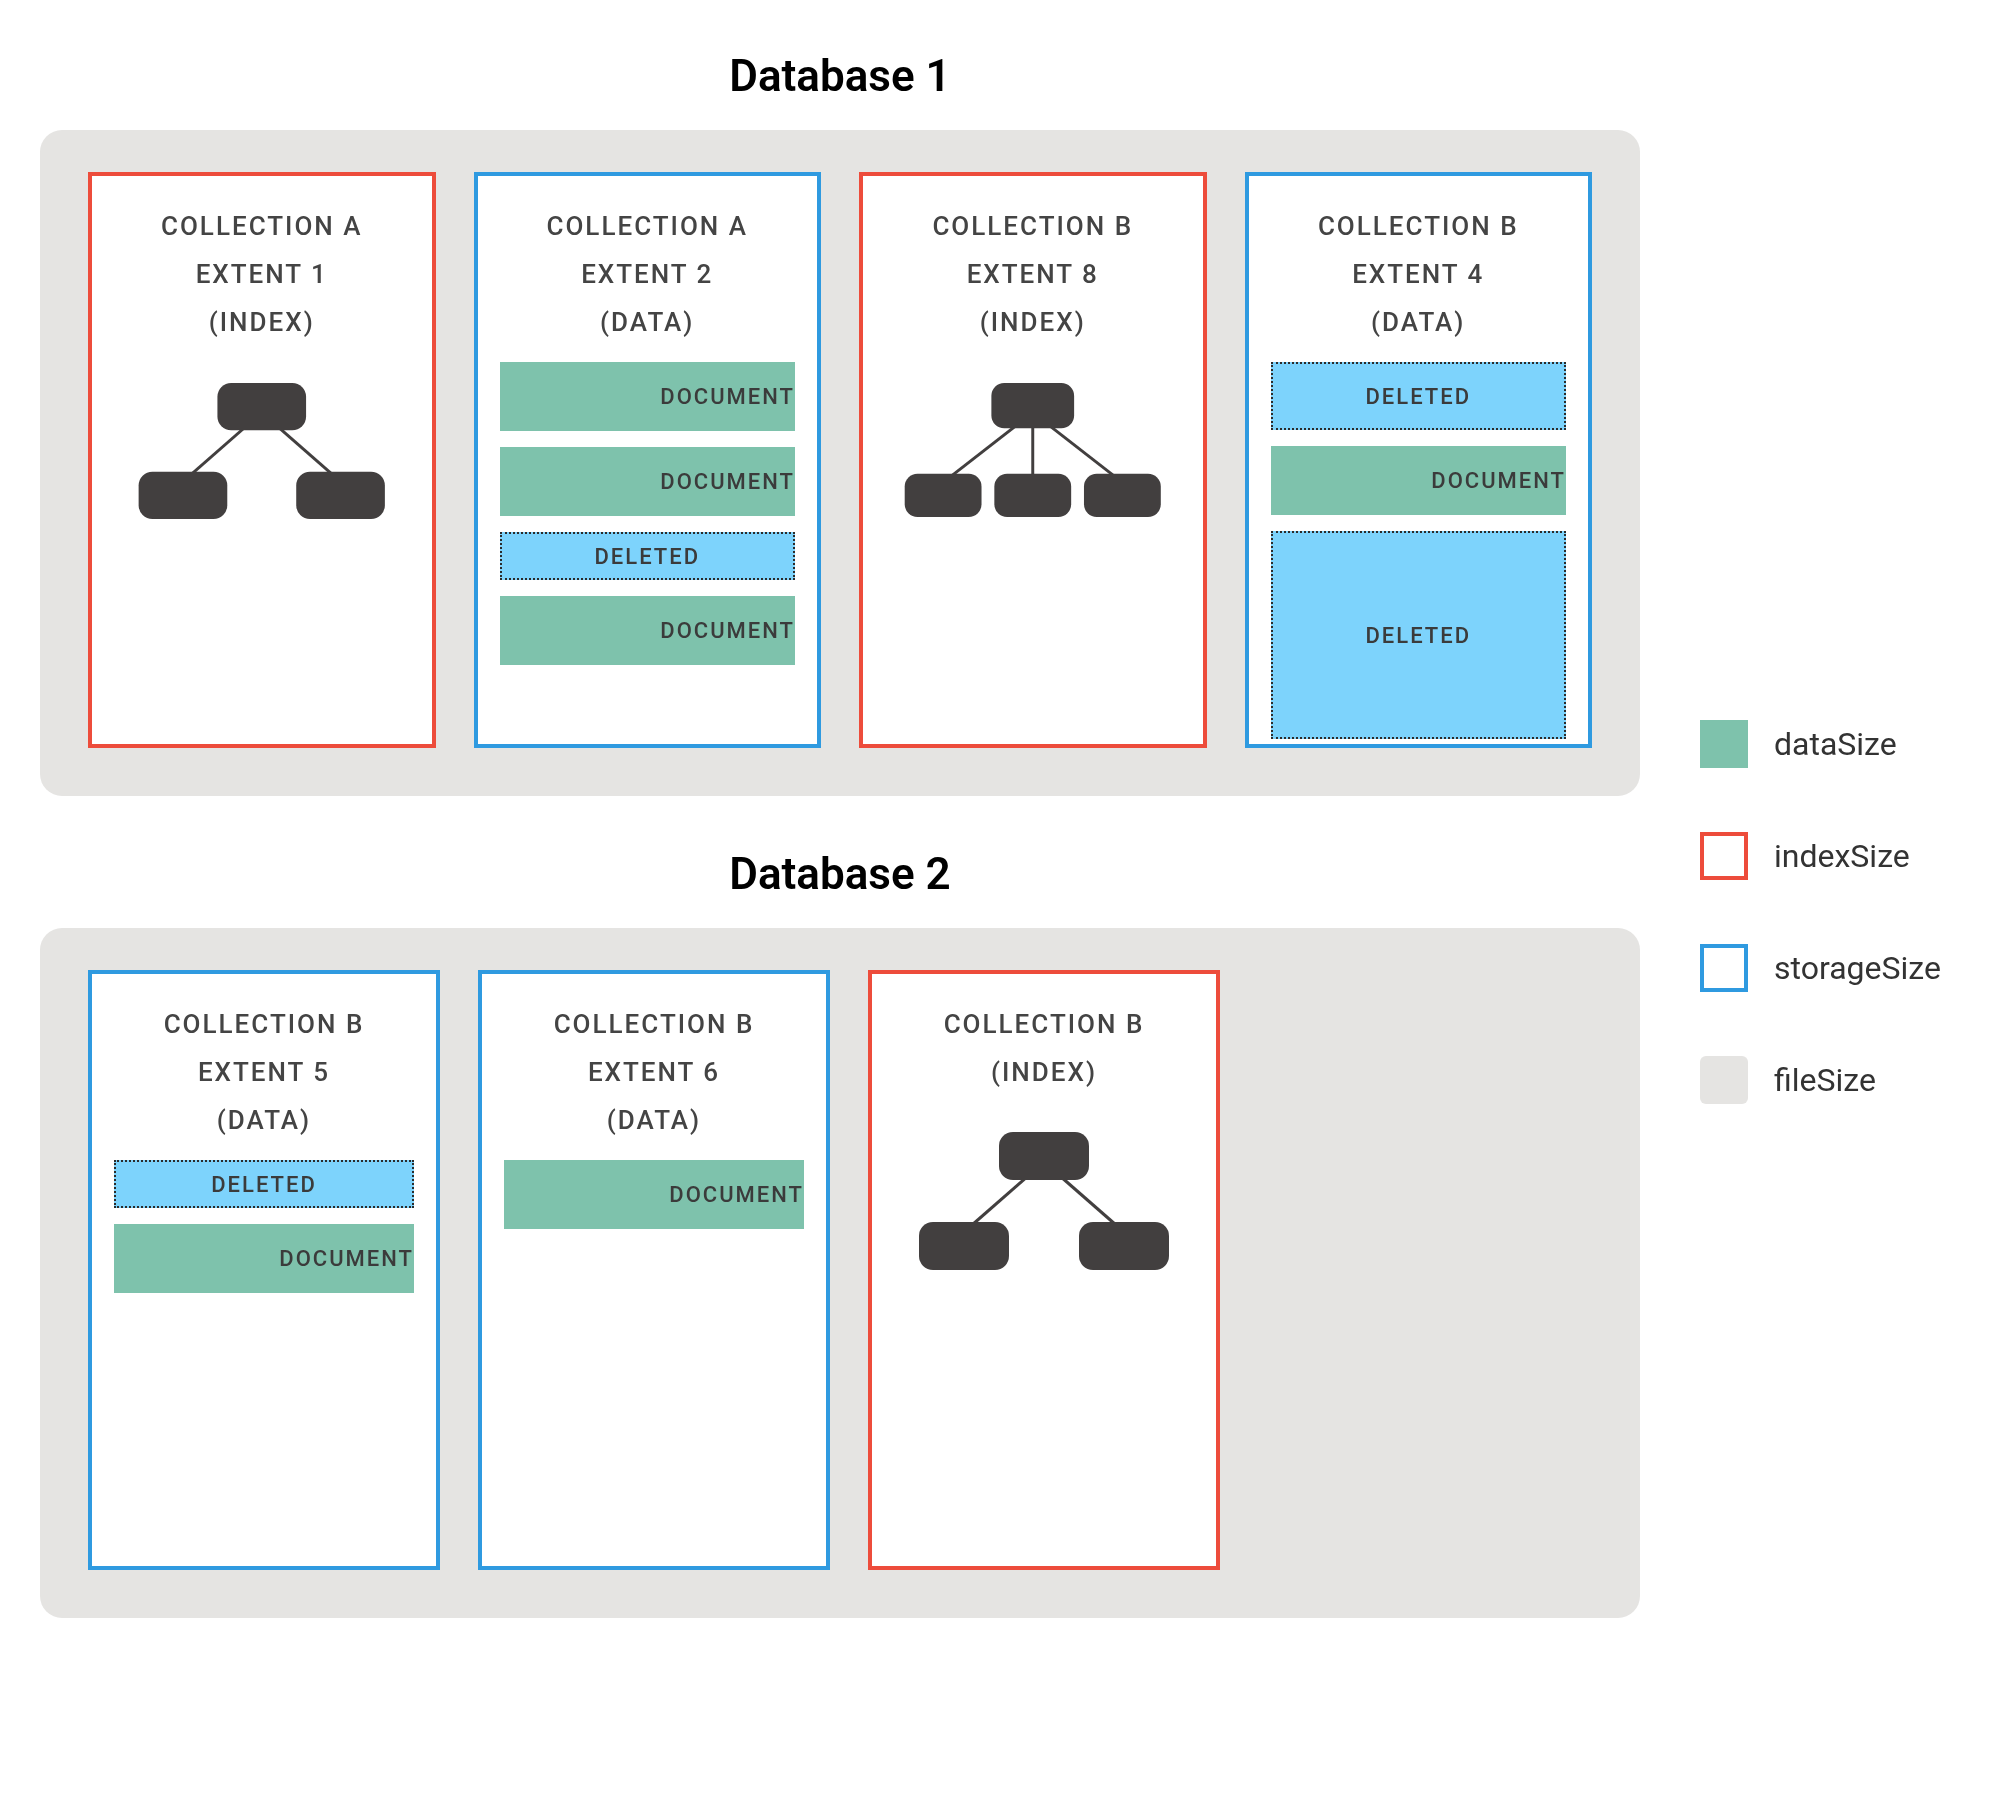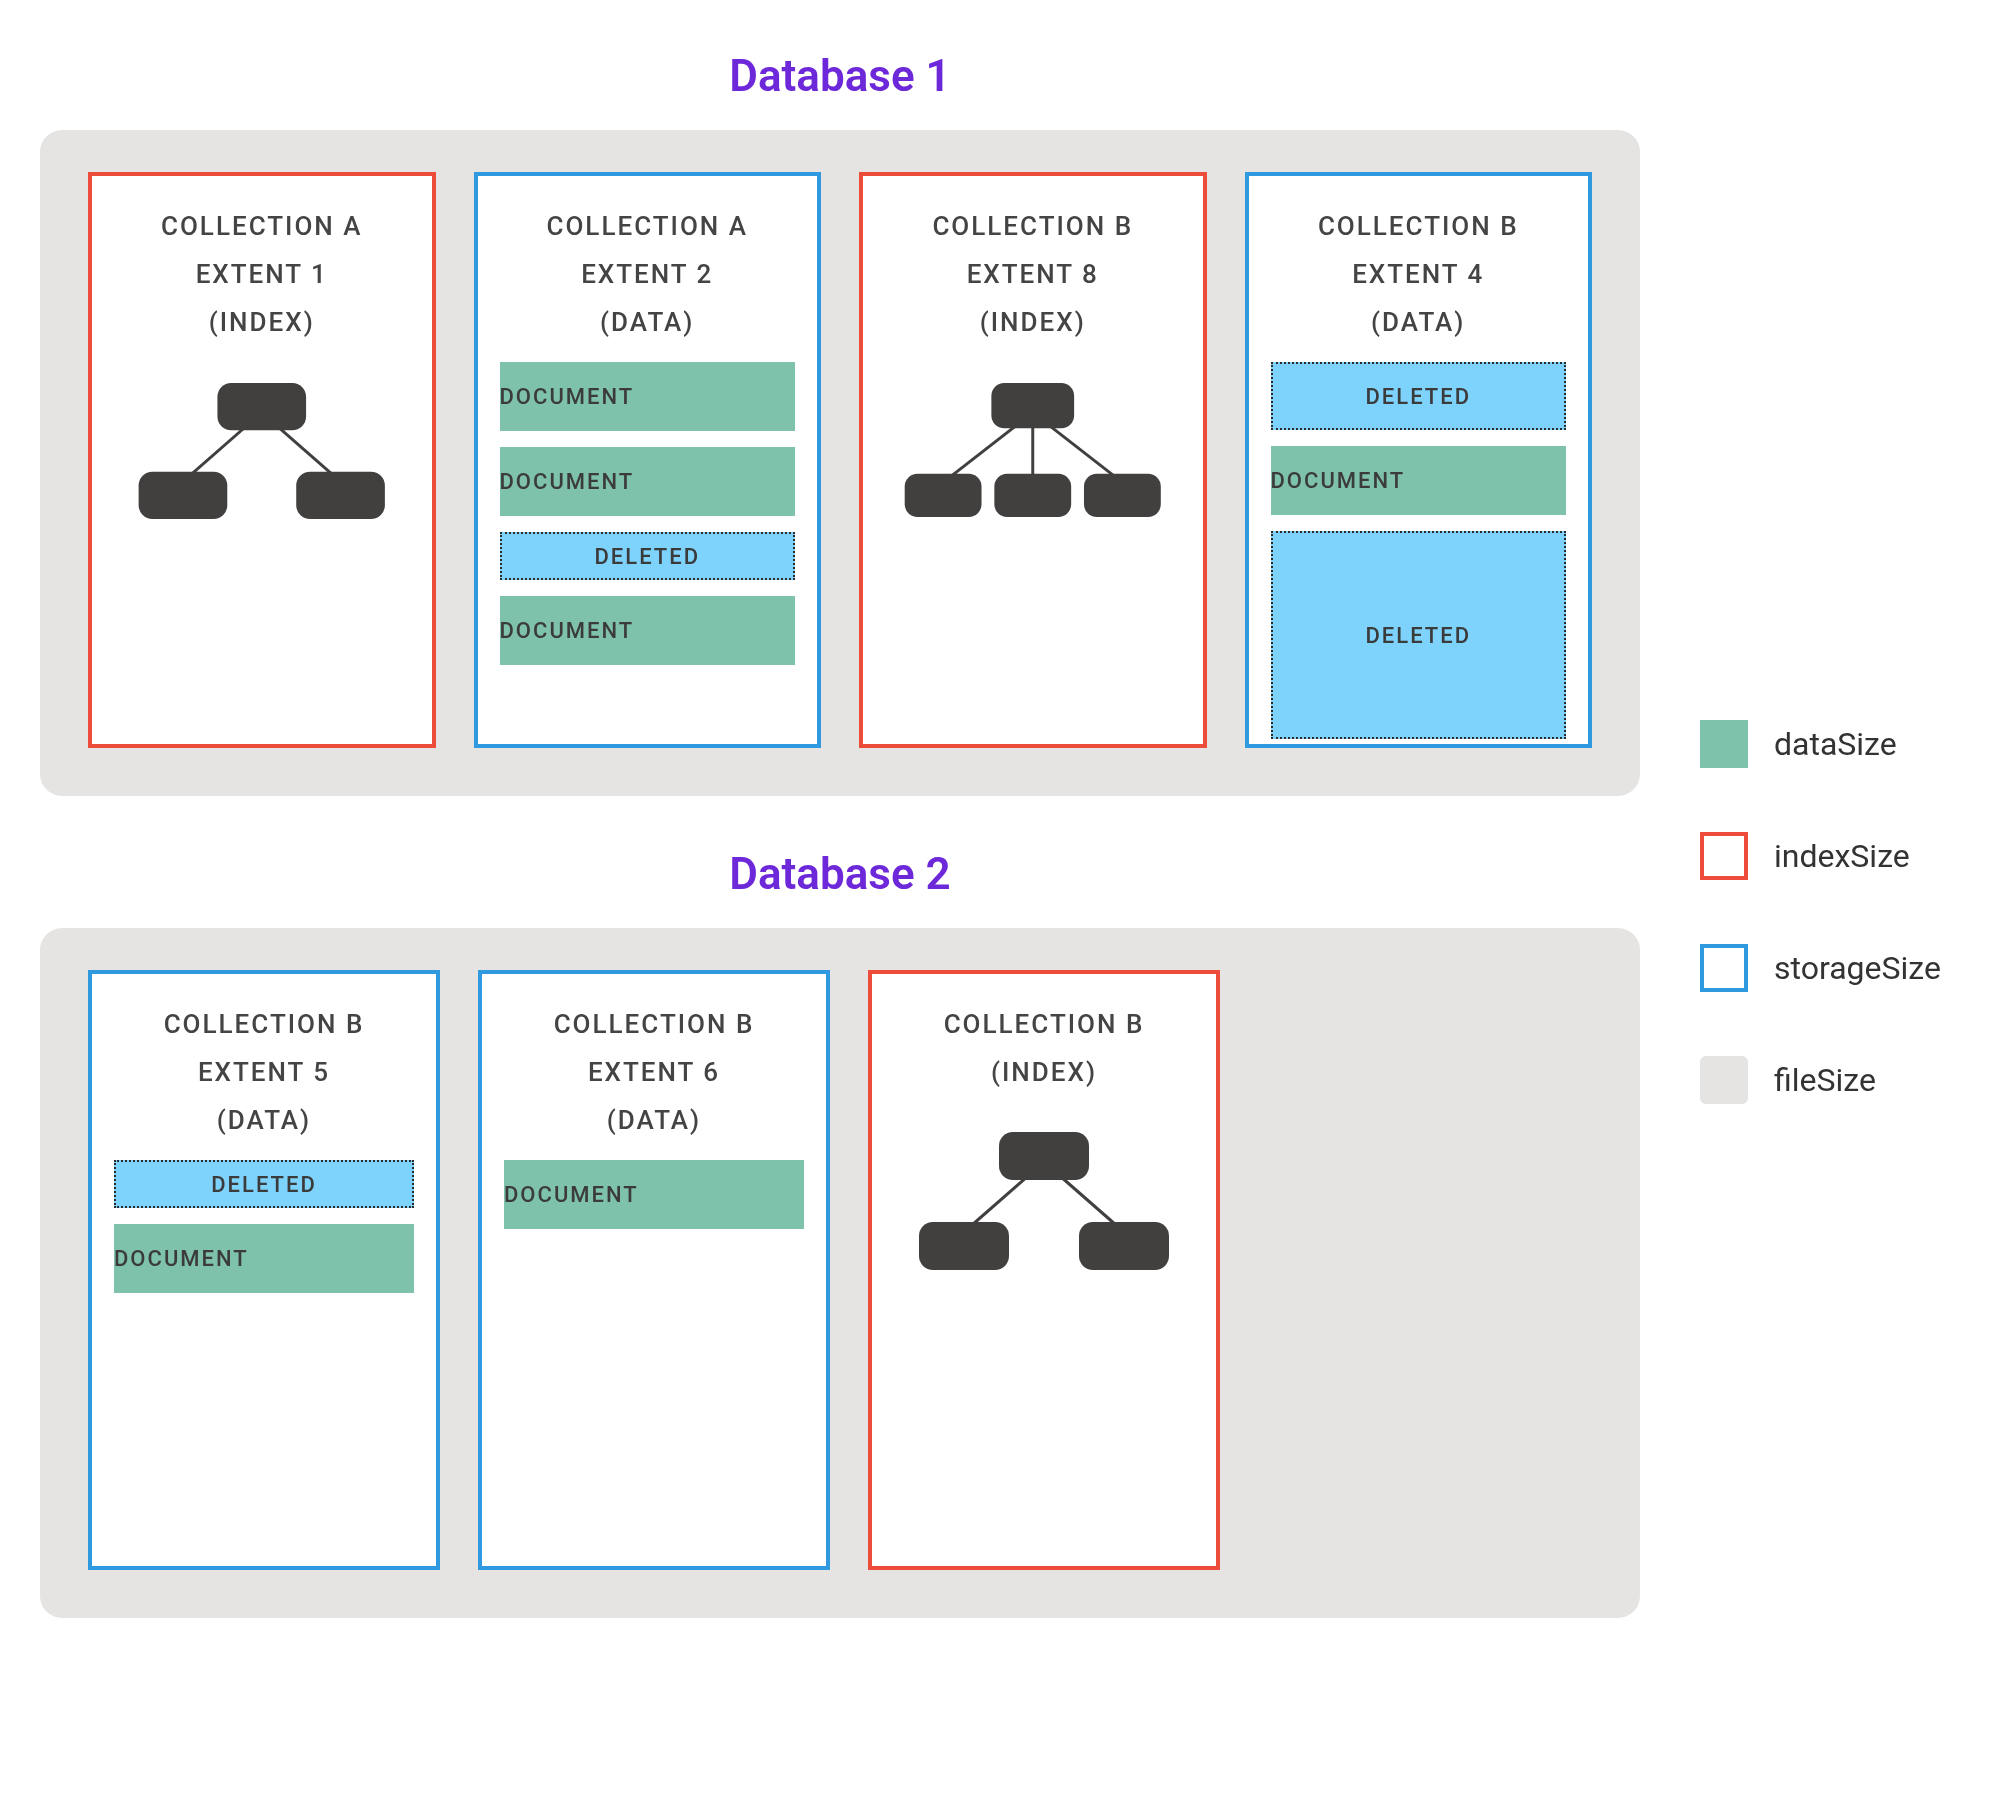--- a/index.html
+++ b/index.html
@@ -15,21 +15,21 @@
     gap: 60px;
   }
   .databases {
     flex: 0 0 auto;
     width: 1600px;
   }
   .db-title {
     text-align: center;
     font-size: 44px;
     font-weight: 600;
-    color: #6d28d9;
+    color: #000000;
     margin-bottom: 28px;
     margin-top: 10px;
   }
   .db-box {
     background: #e5e4e2;
     border-radius: 22px;
     padding: 42px 48px 48px 48px;
     display: flex;
     gap: 38px;
   }
@@ -55,21 +55,21 @@
   }
   .extent-body {
     flex: 1;
     display: flex;
     flex-direction: column;
     gap: 16px;
   }
   .doc {
     background: #7ec2ac;
     color: #3b3b3b;
-    text-align: left;
+    text-align: right;
     font-size: 22px;
     letter-spacing: 2px;
     padding: 22px 0;
     font-weight: 500;
   }
   .deleted {
     border: 2px dotted #2b2b2b;
     background: #7dd3fc;
     text-align: center;
     color: #3b3b3b;

